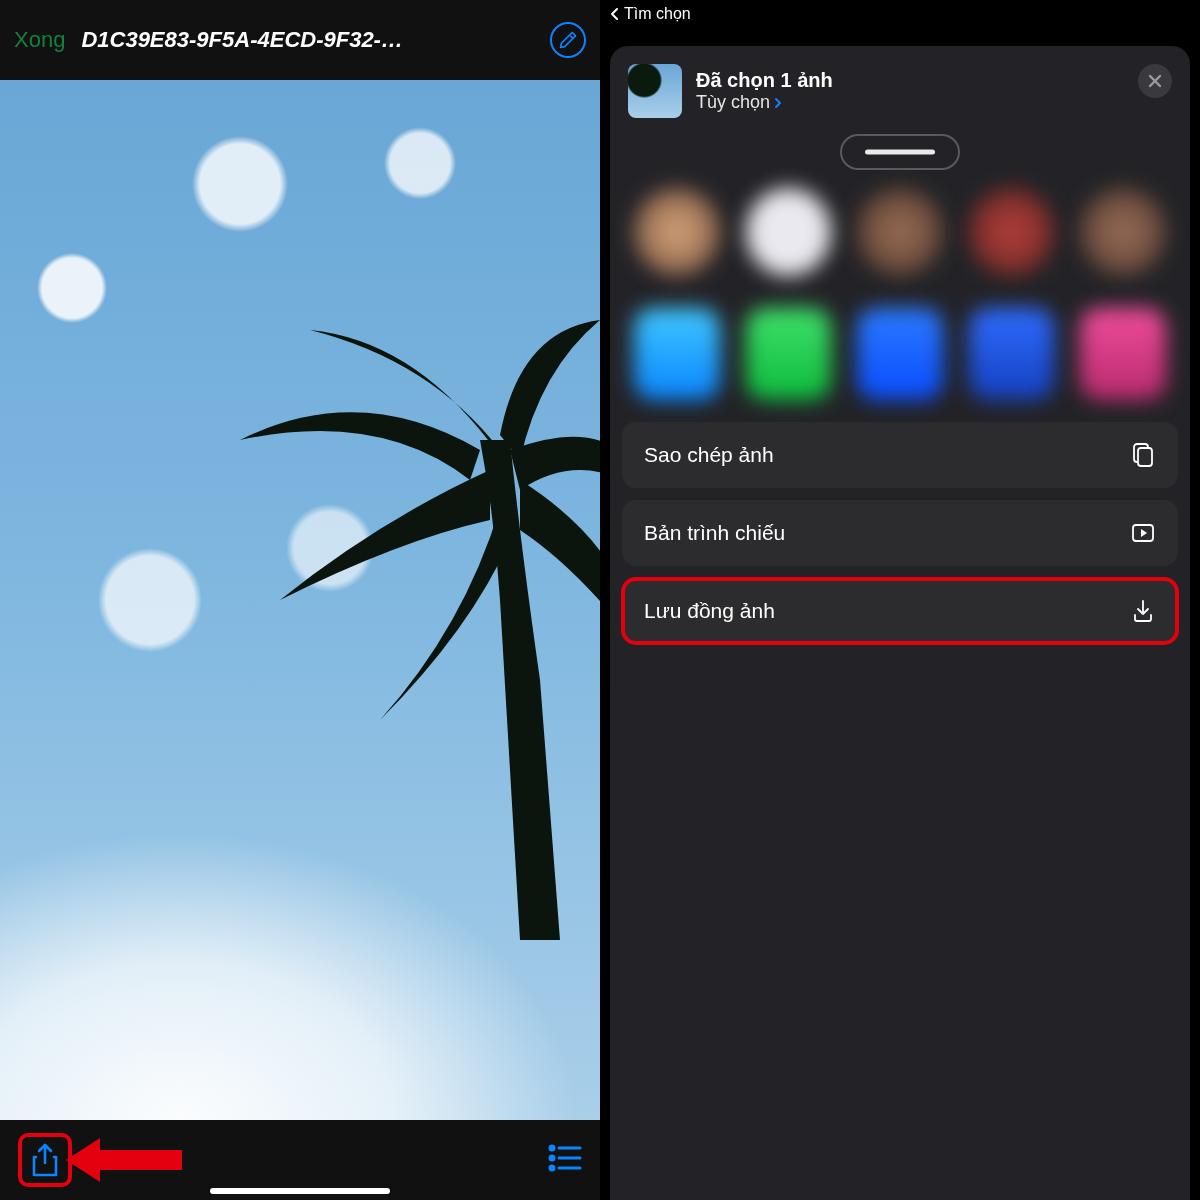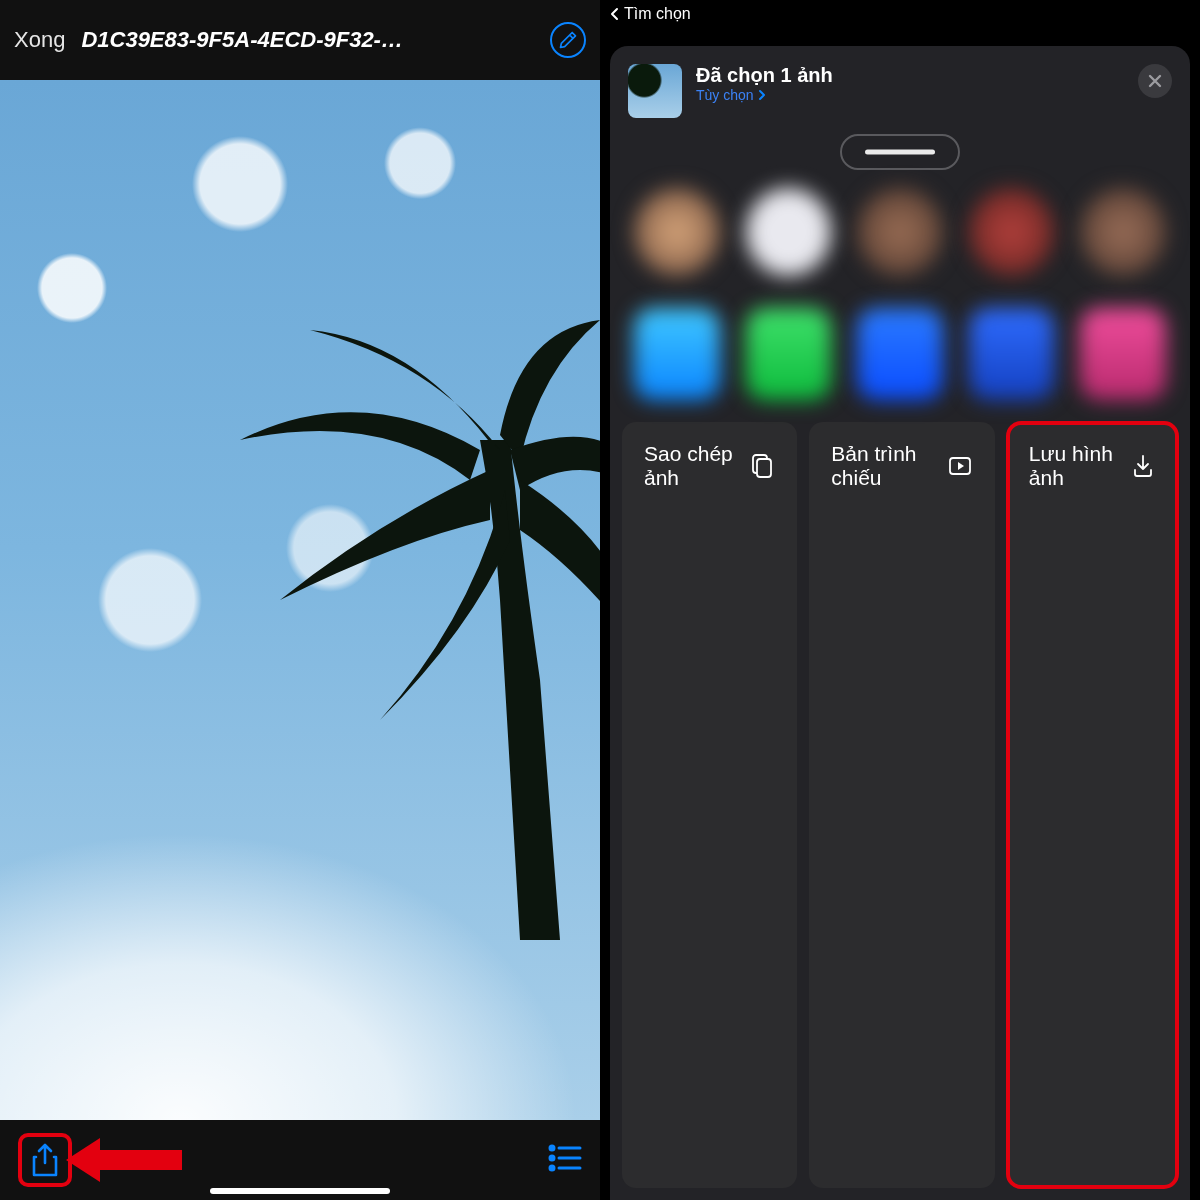--- a/index.html
+++ b/index.html
@@ -22,21 +22,21 @@
   .left .topbar {
     position: relative;
     height: 80px;
     background: #111;
     display: flex;
     align-items: center;
     padding: 0 14px 0 14px;
     gap: 16px;
   }
   .done-label {
-    color: #e5e5e5;
+    color: #15803d;
     font-size: 22px;
     font-weight: 400;
     flex: 0 0 auto;
   }
   .file-title {
     color: #fff;
     font-size: 22px;
     font-weight: 600;
     white-space: nowrap;
     overflow: hidden;
@@ -123,33 +123,33 @@
   .back-area svg { width:14px; height:14px; margin-right:2px; }
   .sheet {
     position:absolute;
     top:46px; left:10px; right:10px; bottom:0;
     background:#232327;
     border-radius:18px 18px 0 0;
     display:flex; flex-direction:column;
     overflow:hidden;
   }
   .sheet-header {
-    display:flex; 
+    display:flex; align-items:center;
     padding:18px 18px 10px 18px;
     gap:14px;
     position:relative;
   }
   .thumb {
     width:54px; height:54px; border-radius:8px;
     background:
       radial-gradient(circle at 30% 30%, #0a1a0c 0 16px, transparent 18px),
       linear-gradient(#6aa7d6,#a9cfe9);
   }
   .sheet-title { color:#fff; font-size:20px; font-weight:600; }
-  .options-link { color:#3b82f6; font-size:14px; display:flex; align-items:center; gap:2px; }
+  .options-link { color:#e5e5e5; font-size:18px; display:flex; align-items:center; gap:2px; }
   .options-link svg{ width:12px;height:12px; }
   .close-btn {
     position:absolute; right:18px; top:18px;
     width:34px; height:34px; border-radius:50%;
     background:#3a3a3e;
     display:flex; align-items:center; justify-content:center;
   }
   .close-btn svg { width:16px; height:16px; }
   .drag-handle-fake {
     align-self:center;
@@ -181,23 +181,22 @@
   .blur-square {
     width:92px; height:92px; border-radius:20px; filter:blur(10px);
   }
   .a1{ background:linear-gradient(#40c8ff,#0a84ff); }
   .a2{ background:linear-gradient(#3fe06b,#0dbb3c); }
   .a3{ background:linear-gradient(#2b7bff,#0a4cff); }
   .a4{ background:linear-gradient(#2e6cff,#1440c0); }
   .a5{ background:linear-gradient(#ef4d9b,#b82a6d); }
   .actions {
     padding:0 12px 12px 12px;
-    display:flex; gap:12px;
+    display:flex; flex-direction:column; gap:12px;
     flex:1;
-    justify-content:flex-end;
   }
   .action-group {
     background:#2c2c2e;
     border-radius:14px;
     overflow:hidden;
   }
   .action-row {
     display:flex; align-items:center; justify-content:space-between;
     padding:20px 22px;
     color:#fff; font-size:21px;
@@ -329,21 +328,21 @@
           <span>Bản trình chiếu</span>
           <svg viewBox="0 0 26 26">
               <rect x="3" y="5" width="20" height="16" rx="3" fill="none" stroke="#fff" stroke-width="1.8"></rect>
               <path d="M11 9 L17 13 L11 17 Z" fill="#fff"></path>
             </svg>
         </div>
       </div>
 
       <div class="action-group highlight">
         <div class="action-row">
-          <span>Lưu hình ảnh</span>
+          <span>Lưu đồng ảnh</span>
           <svg viewBox="0 0 26 26">
               <path d="M13 3 V16 M13 16 L8 11 M13 16 L18 11" stroke="#fff" stroke-width="1.8" fill="none" stroke-linecap="round" stroke-linejoin="round"></path>
               <path d="M5 17 V21 Q5 23 7 23 H19 Q21 23 21 21 V17" stroke="#fff" stroke-width="1.8" fill="none" stroke-linecap="round"></path>
             </svg>
         </div>
       </div>
 
     </div>
   </div>
 </div>

